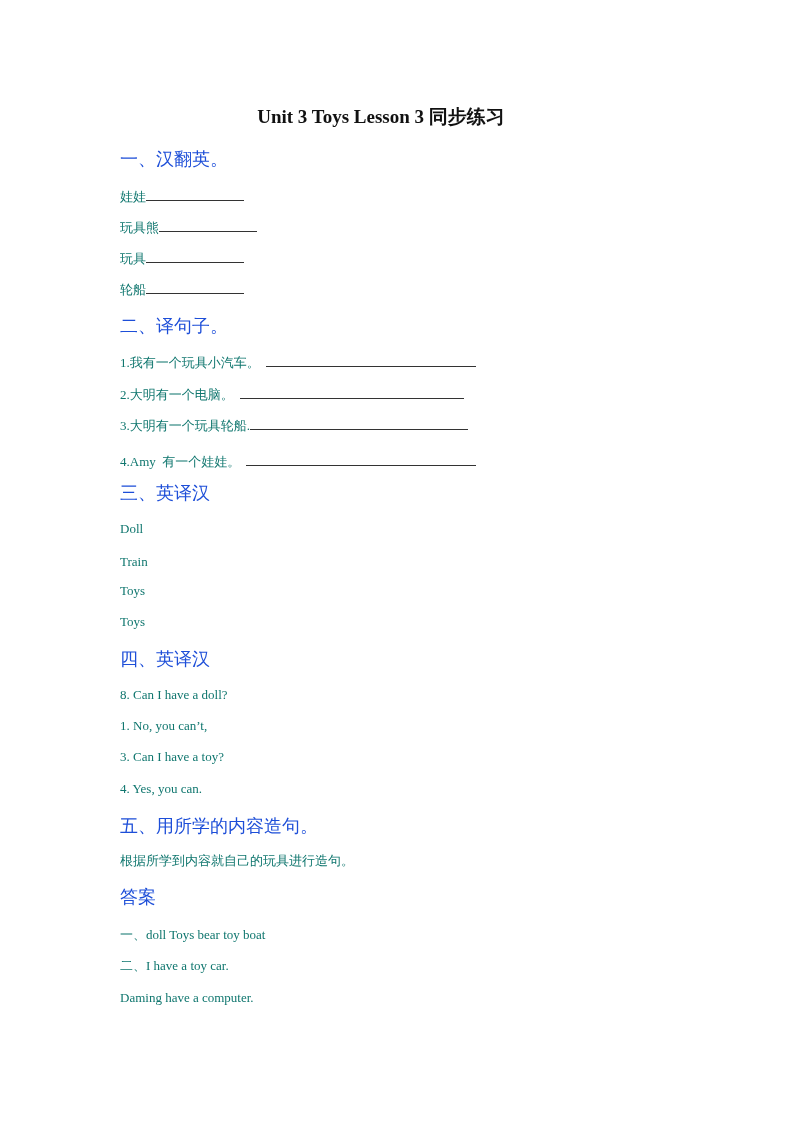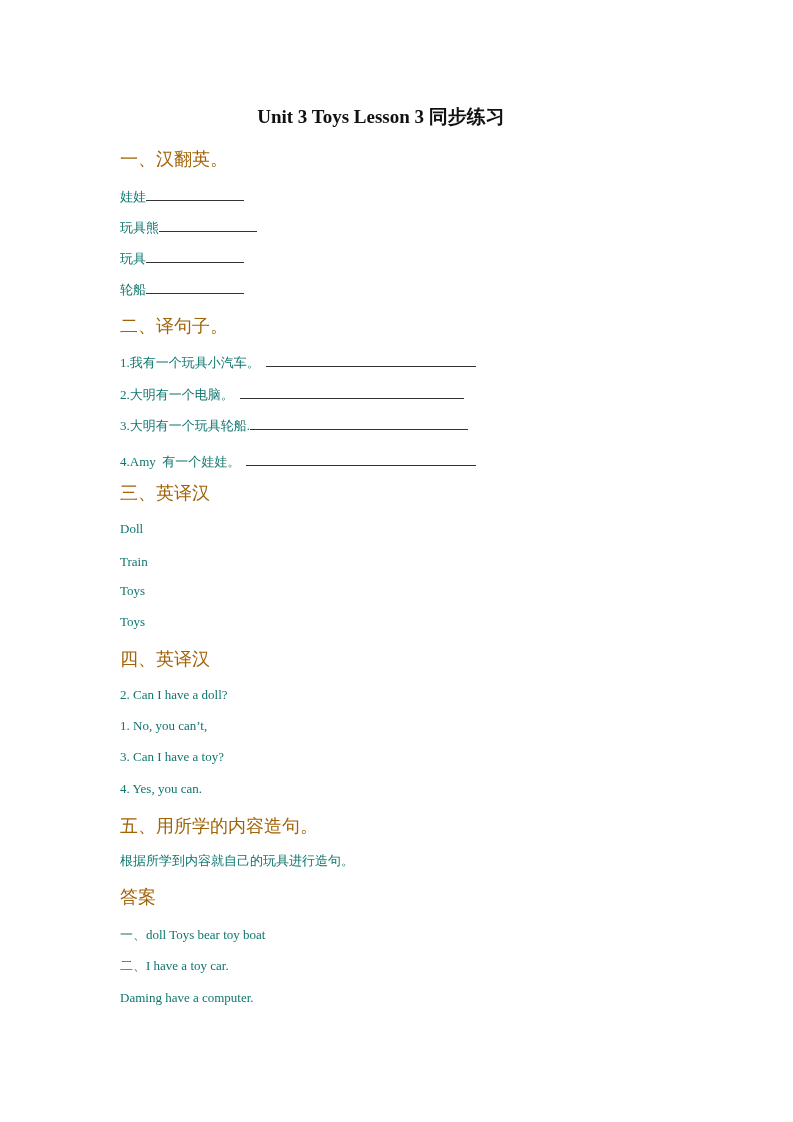--- a/index.html
+++ b/index.html
@@ -1,21 +1,21 @@
 <!DOCTYPE html>
 <html><head>
 <meta charset="utf-8">
 <style>
   html, body { margin: 0; padding: 0; background: #ffffff; }
   body { width: 793px; height: 1122px; position: relative; overflow: hidden;
          font-family: "Liberation Serif", "DejaVu Serif", serif; color: #111; }
   .title { position: absolute; left: 0; width: 720px; top: 104px; text-align: center;
            font-weight: bold; font-size: 19px; line-height: 26px; color: #111; margin-left: 21px; }
   .h { position: absolute; left: 120px; font-size: 18px; line-height: 24px;
-       font-family: "DejaVu Sans", "Liberation Sans", sans-serif; color: #a16207; }
+       font-family: "DejaVu Sans", "Liberation Sans", sans-serif; color: #1d4ed8; }
   .line { position: absolute; left: 120px; font-size: 13px; line-height: 18px; color: #0f766e; white-space: nowrap; }
   .blank { display: inline-block; border-bottom: 1px solid #333; height: 13px; vertical-align: baseline; }
 </style>
 </head>
 <body>
 
 <div>
   <div class="title">Unit 3 Toys Lesson 3 同步练习</div>
 
   <div class="h" style="top:147px">一、汉翻英。</div>
@@ -30,21 +30,21 @@
   <div class="line" style="top:416px"><span>3.大明有一个玩具轮船.</span><span class="blank" style="width:218px"></span></div>
   <div class="line" style="top:452px"><span style="white-space:pre">4.Amy  有一个娃娃。</span><span class="blank" style="width:230px;margin-left:6px"></span></div>
 
   <div class="h" style="top:481px">三、英译汉</div>
   <div class="line" style="top:520px">Doll</div>
   <div class="line" style="top:553px">Train</div>
   <div class="line" style="top:582px">Toys</div>
   <div class="line" style="top:613px">Toys</div>
 
   <div class="h" style="top:647px">四、英译汉</div>
-  <div class="line" style="top:686px">2. Can I have a doll?</div>
+  <div class="line" style="top:686px">8. Can I have a doll?</div>
   <div class="line" style="top:717px">1. No, you can’t,</div>
   <div class="line" style="top:748px">3. Can I have a toy?</div>
   <div class="line" style="top:780px">4. Yes, you can.</div>
 
   <div class="h" style="top:814px">五、用所学的内容造句。</div>
   <div class="line" style="top:852px">根据所学到内容就自己的玩具进行造句。</div>
 
   <div class="h" style="top:885px">答案</div>
   <div class="line" style="top:926px">一、doll Toys bear toy boat</div>
   <div class="line" style="top:957px">二、I have a toy car.</div>

